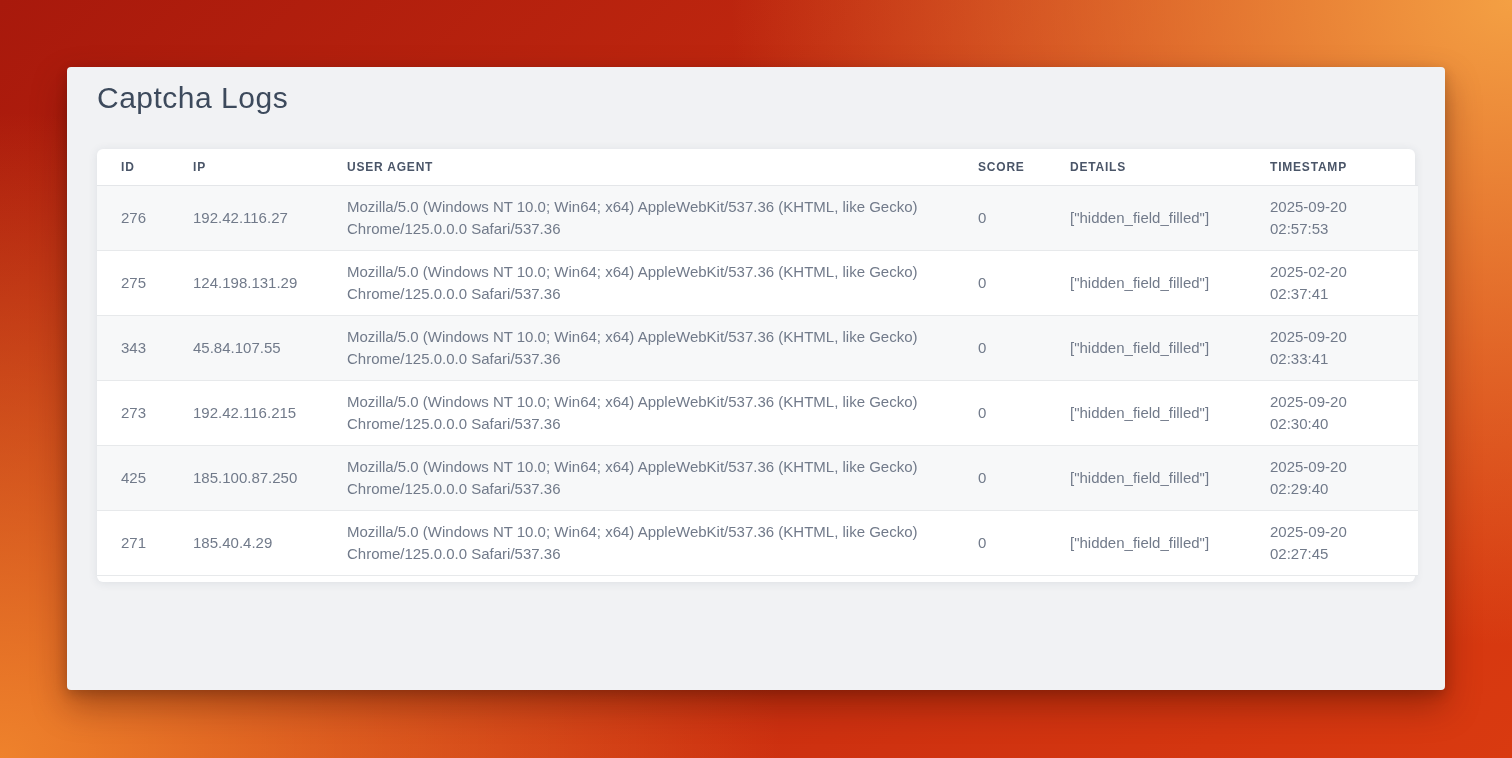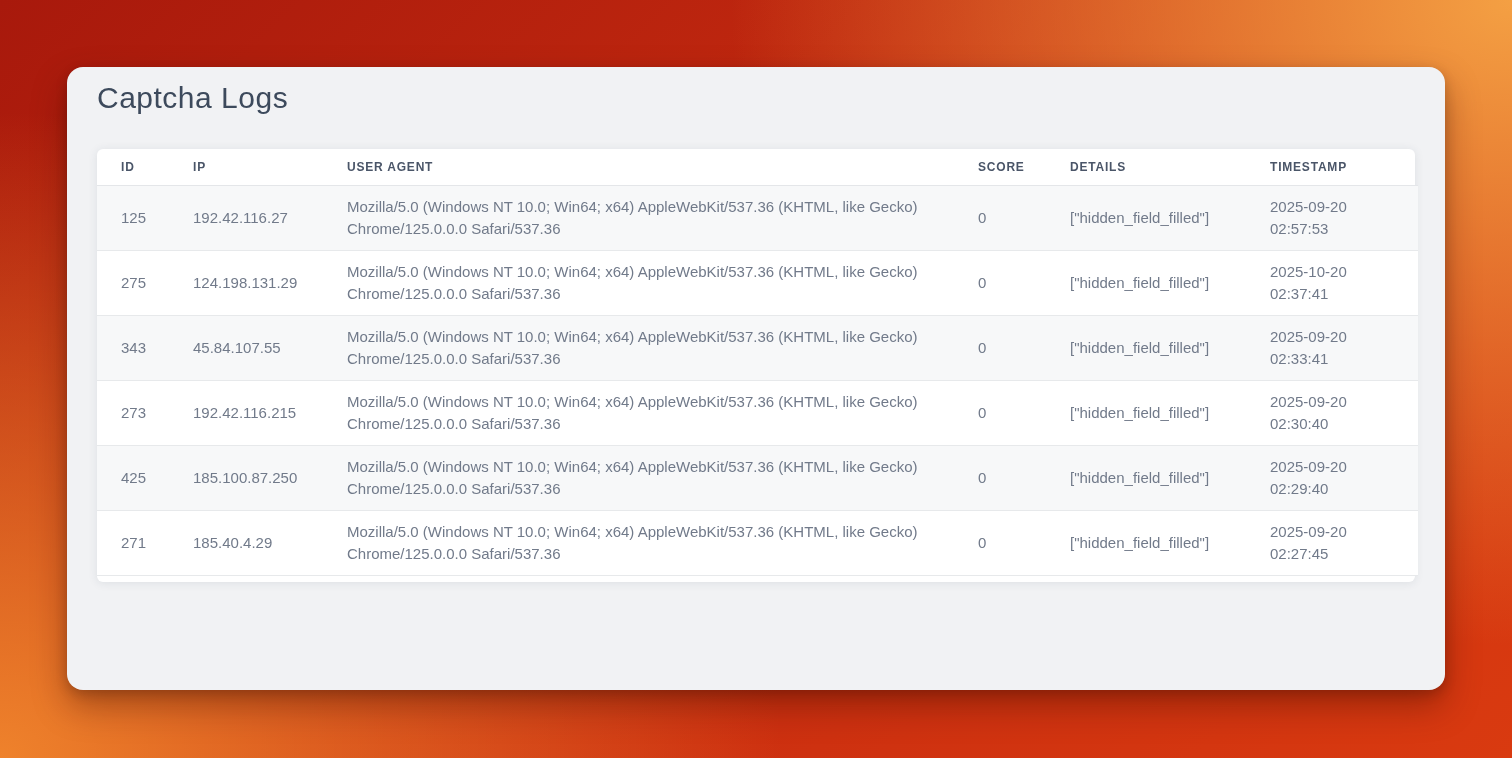--- a/index.html
+++ b/index.html
@@ -19,21 +19,21 @@
     position: relative;
   }
 
   .card {
     position: absolute;
     left: 67px;
     top: 67px;
     width: 1378px;
     height: 623px;
     background: #f1f2f4;
-    border-radius: 16px;
+    border-radius: 4px;
     box-shadow: 0 16px 34px rgba(70, 15, 0, 0.40), 0 4px 12px rgba(0, 0, 0, 0.18);
     padding: 12px 30px 16px 30px;
     overflow: hidden;
   }
 
   .card h1 {
     font-size: 30px;
     line-height: 38px;
     font-weight: 500;
     letter-spacing: 0.5px;
@@ -113,35 +113,35 @@
           <th>USER AGENT</th>
           <th>SCORE</th>
           <th>DETAILS</th>
           <th>TIMESTAMP</th>
         </tr>
       </thead>
       <tbody id="log-rows">
 
 
   <tr>
-    <td>125</td>
+    <td>276</td>
     <td>192.42.116.27</td>
     <td>Mozilla/5.0 (Windows NT 10.0; Win64; x64) AppleWebKit/537.36 (KHTML, like Gecko) Chrome/125.0.0.0 Safari/537.36</td>
     <td>0</td>
     <td>["hidden_field_filled"]</td>
     <td>2025-09-20 02:57:53</td>
   </tr>
 
   <tr>
     <td>275</td>
     <td>124.198.131.29</td>
     <td>Mozilla/5.0 (Windows NT 10.0; Win64; x64) AppleWebKit/537.36 (KHTML, like Gecko) Chrome/125.0.0.0 Safari/537.36</td>
     <td>0</td>
     <td>["hidden_field_filled"]</td>
-    <td>2025-10-20 02:37:41</td>
+    <td>2025-02-20 02:37:41</td>
   </tr>
 
   <tr>
     <td>343</td>
     <td>45.84.107.55</td>
     <td>Mozilla/5.0 (Windows NT 10.0; Win64; x64) AppleWebKit/537.36 (KHTML, like Gecko) Chrome/125.0.0.0 Safari/537.36</td>
     <td>0</td>
     <td>["hidden_field_filled"]</td>
     <td>2025-09-20 02:33:41</td>
   </tr>

